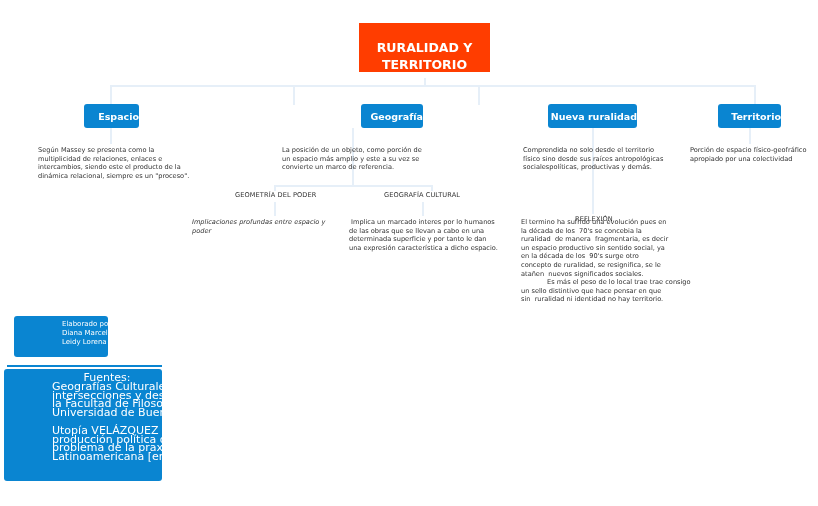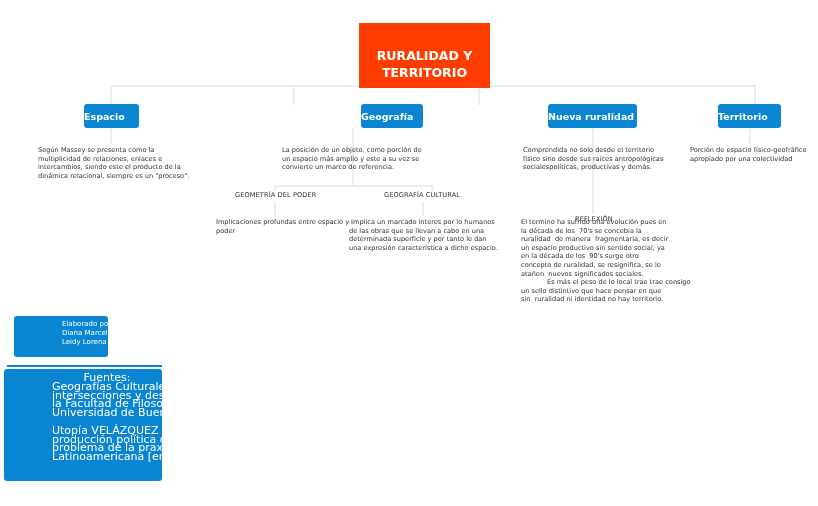--- a/index.html
+++ b/index.html
@@ -1,26 +1,26 @@
 <!DOCTYPE html>
 <html><head>
   <meta charset="utf-8">
   <style>
     * { margin: 0; padding: 0; box-sizing: border-box; }
     html, body { width: 818px; height: 506px; background: #ffffff; overflow: hidden; }
     body { position: relative; font-family: "DejaVu Sans", sans-serif; color: #333333; }
     .root-node {
-      position: absolute; left: 359px; top: 23px; width: 131px; height: 65px;
+      position: absolute; left: 359px; top: 23px; width: 131px; height: 49px;
       background: #ff3d00; color: #ffffff; font-weight: bold; font-size: 12.5px;
       line-height: 17px; text-align: center; display: flex; align-items: center; justify-content: center;
       padding-top: 17px;
     }
     .topic {
       position: absolute; height: 24px; background: #0a85d1; color: #ffffff; font-weight: bold;
-      font-size: 9.5px; border-radius: 3px; display: flex; align-items: center; justify-content: flex-start;
+      font-size: 9.5px; border-radius: 3px; display: flex; align-items: center; justify-content: flex-end;
     }
     .desc { position: absolute; font-size: 6.6px; line-height: 8.6px; color: #333333; }
     .label { position: absolute; font-size: 6.6px; color: #333333; letter-spacing: 0.1px; }
     .line { position: absolute; background: #e6eff8; }
     .info-box {
       position: absolute; background: #0a85d1; color: #ffffff; font-size: 7px; line-height: 8.8px;
       text-align: center; border-radius: 3px; padding-left: 48px;
     }
     .info-box div { white-space: nowrap; }
   </style>
@@ -64,21 +64,21 @@
 <div class="topic" style="left:321px; top:104px; width:62px;margin-left:40px;">
   <span>Geografía</span>
 </div>
 <div class="desc" style="left:282px; top:146px; width:150px;">
   <div>La posición de un objeto, como porción de</div>
   <div>un espacio más amplio y este a su vez se</div>
   <div>convierte un marco de referencia.</div>
 </div>
 
 <div class="label" style="left:235px; top:191px;">GEOMETRÍA DEL PODER</div>
-<div class="desc" style="left:216px; top:218px; width:140px;">
+<div class="desc" style="left:192px; top:218px; width:140px;font-style:italic;">
   <div>Implicaciones profundas entre espacio y</div>
   <div>poder</div>
 </div>
 
 <div class="label" style="left:384px; top:191px;">GEOGRAFÍA CULTURAL</div>
 <div class="desc" style="left:349px; top:218px; width:150px;">
   <div style="white-space:pre;"> Implica un marcado interes por lo humanos</div>
   <div>de las obras que se llevan a cabo en una</div>
   <div>determinada superficie y por tanto le dan</div>
   <div>una expresión característica a dicho espacio.</div>

